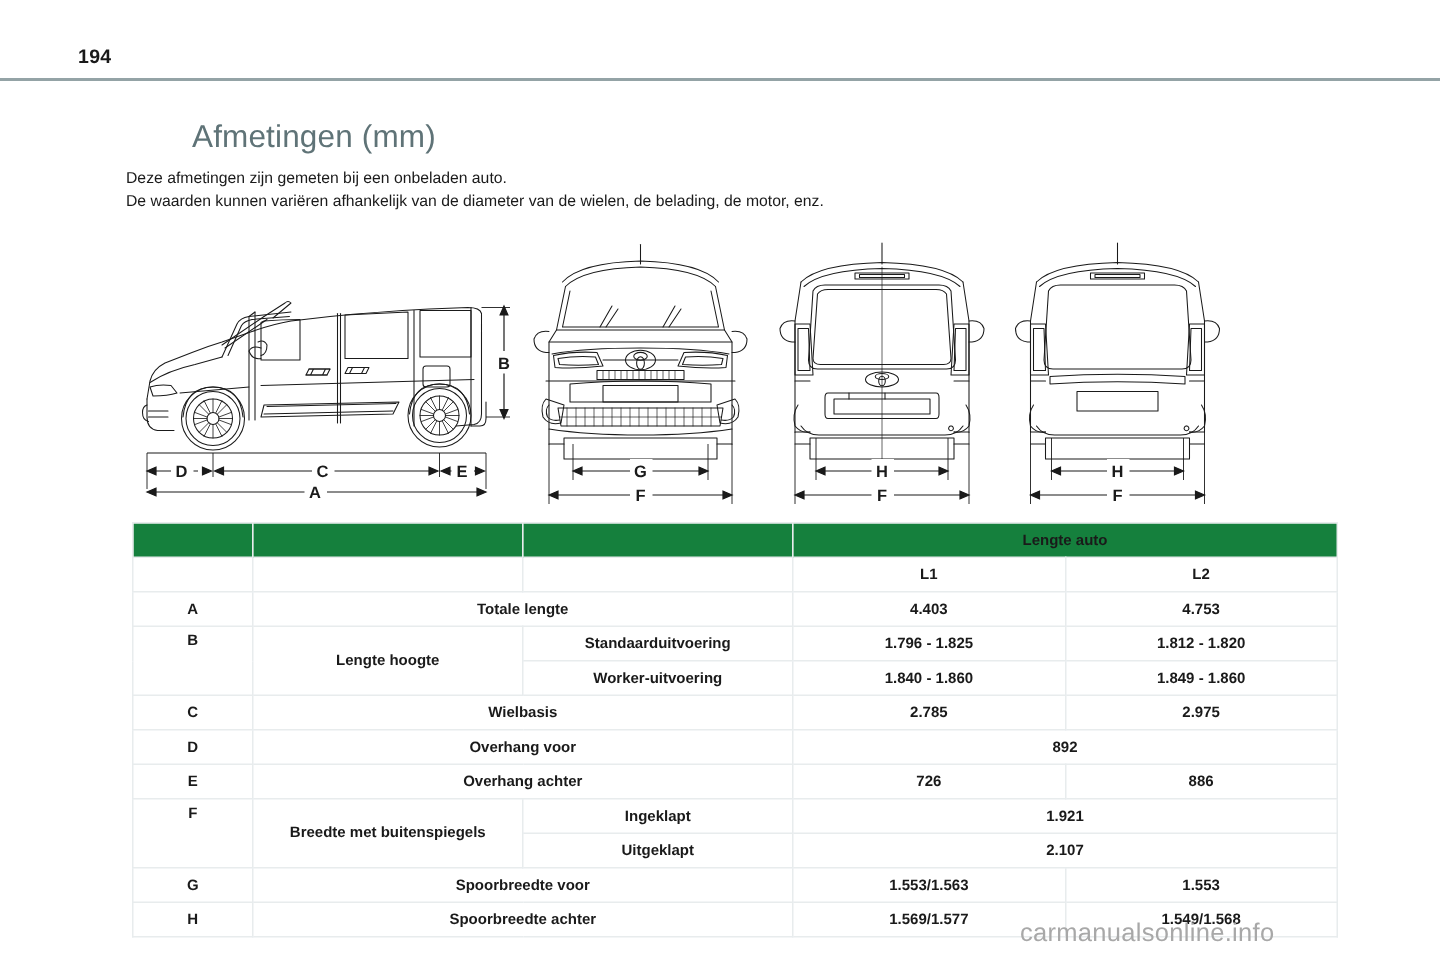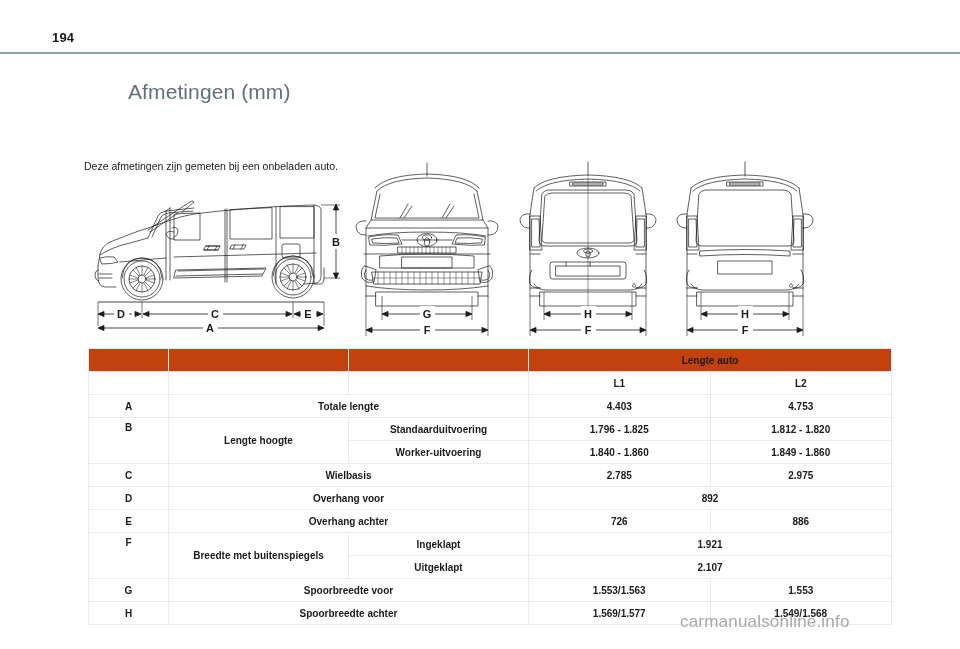--- a/index.html
+++ b/index.html
@@ -44,21 +44,20 @@
     font-weight: normal;
     color: #5f7377;
     letter-spacing: 0.1px;
     margin-left: 44px;
   }
   .intro {
     position: absolute;
     left: 84px;
     top: 112px;
     width: 700px;
-    margin-top: 47px;
   }
   .intro p {
     margin: 0;
     font-size: 10.5px;
     line-height: 15px;
     color: #1a1a1a;
   }
 
   
   .diagrams {
@@ -91,21 +90,21 @@
   }
   .spec-table td, .spec-table th {
     border: 1px solid #e8eced;
     padding: 0 4px;
     height: 23px;
     text-align: center;
     vertical-align: middle;
     font-weight: bold;
     box-sizing: border-box;
   }
-  .spec-table .hdr-row td { background: #c2410c; }
+  .spec-table .hdr-row td { background: #15803d; }
   .spec-table .hdr-label { font-weight: bold; }
   .spec-table .letter {
     font-weight: bold;
     vertical-align: top;
     padding-top: 4px;
   }
   .spec-table .letter-mid {
     font-weight: bold;
   }
   .spec-table .merged-label {
@@ -130,20 +129,21 @@
 </style>
 </head>
 <body>
 
 <div class="page-number">194</div>
 <div class="header-rule"></div>
 
 <div class="section-title">Afmetingen (mm)</div>
 <div class="intro">
   <p>Deze afmetingen zijn gemeten bij een onbeladen auto.</p>
+  <p>De waarden kunnen variëren afhankelijk van de diameter van de wielen, de belading, de motor, enz.</p>
 </div>
 
 <div class="diagrams">
 
   <div class="diagram dg-side">
     <svg viewBox="0 0 255 190" xmlns="http://www.w3.org/2000/svg">
       <g fill="none" stroke="#1a1a1a" stroke-width="0.7" stroke-linejoin="round" stroke-linecap="round">
 
         <path d="M8 108 L10 96 Q12 88 20 84 L38 77 Q48 73 58 70 L78 63 Q92 58 104 56 L130 53 Q160 50 196 48 L222 47 Q230 47 231 51 L231 118 Q231 124 226 125 L214 126"></path>
         <path d="M8 108 L8 120 Q8 128 15 129 L26 129"></path>

